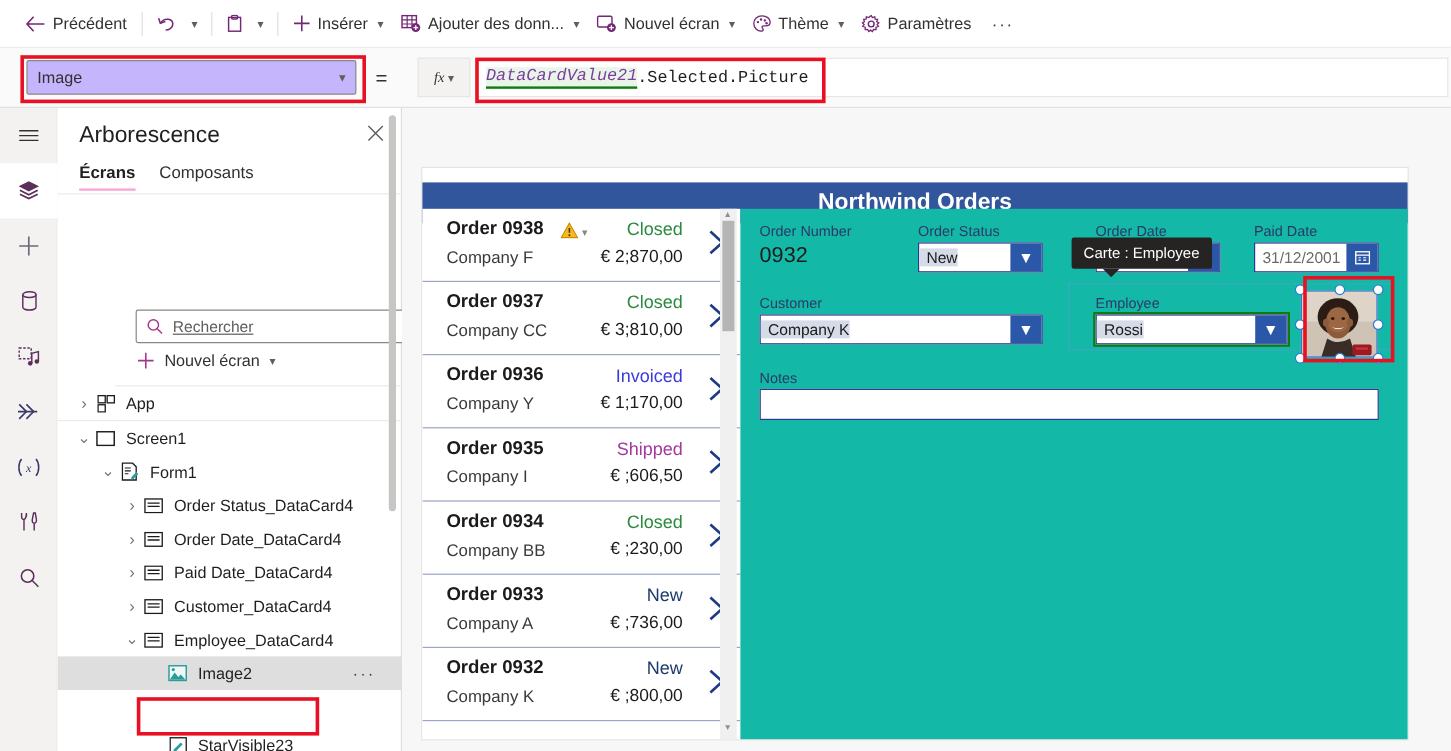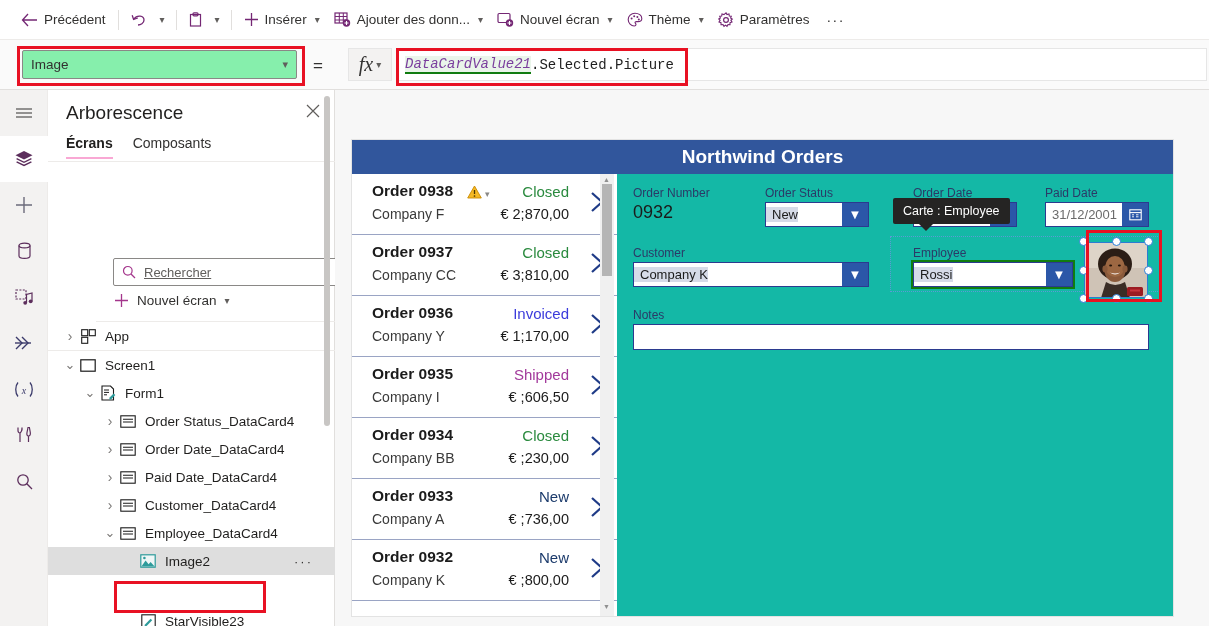--- a/index.html
+++ b/index.html
@@ -31,31 +31,31 @@
 
   svg.ic { display:block; }
 
   
   .propbar {
     position:absolute; left:0; top:40px; width:1209px; height:50px;
     background:#fafafa; border-bottom:1px solid #e1dfdd;
   }
   .propsel {
     position:absolute; left:22px; top:10px; width:275px; height:29px;
-    border:1px solid #8a8886; background:#86efac; border-radius:2px;
+    border:1px solid #8a8886; background:#c4b5fd; border-radius:2px;
     display:flex; align-items:center; padding:12px 8px; font-size:13.5px; color:#323130;
   }
   .propsel .cv { margin-left:auto; color:#605e5c; font-size:11px; }
   .eqsign { position:absolute; left:313px; top:16px; font-size:17px; color:#323130; }
   .fxbtn {
     position:absolute; left:348px; top:8px; width:44px; height:33px;
     display:flex; align-items:center; justify-content:center; gap:3px;
     background:#f3f2f1; border:1px solid #e6e6e6; font-size:15px; color:#323130;
   }
-  .fxbtn i { font-family:"Liberation Serif", serif; font-style:italic; font-size:20px; }
+  .fxbtn i { font-family:"Liberation Serif", serif; font-style:italic; font-size:12px; }
   .fxbtn .cv { font-size:10px; color:#605e5c; font-style:normal; }
   .fbar {
     position:absolute; left:397px; top:8px; width:810px; height:33px;
     background:#ffffff; border:1px solid #e6e6e6; border-left:none;
     display:flex; align-items:center; padding-left:8px;
     font-family:"Liberation Mono", monospace; font-size:14px; color:#1f1f1f;
   }
   .tok-ident {
     color:#7a3e9d; font-style:italic; background:#eaf5ea;
     border-bottom:2px solid #107c10; padding-bottom:0px;
@@ -115,21 +115,21 @@
     background:#c8c6c4; border-radius:3px;
   }
 
   
   .canvas { position:absolute; left:335px; top:90px; width:874px; height:536px; background:#f7f7f7; }
   .appframe {
     position:absolute; left:17px; top:50px; width:821px; height:476px;
     background:#ffffff; box-shadow:0 0 0 1px #e3e3e3;
   }
   .apphdr {
-    position:absolute; left:0; top:0; width:821px; height:34px;
+    position:absolute; left:0; top:12px; width:821px; height:34px;
     background:#31569c; color:#ffffff; font-size:19px; font-weight:bold;
     display:flex; align-items:center; justify-content:center;
   }
 
   
   .gallery { position:absolute; left:0; top:34px; width:265px; height:442px; background:#fff; overflow:hidden; }
   .gitem { height:61px; position:relative; border-bottom:1px solid #9aa4c4; }
   .gitem .ono {
     position:absolute; left:20px; top:8px; font-size:15.5px; font-weight:bold; color:#1b1b1b;
   }

